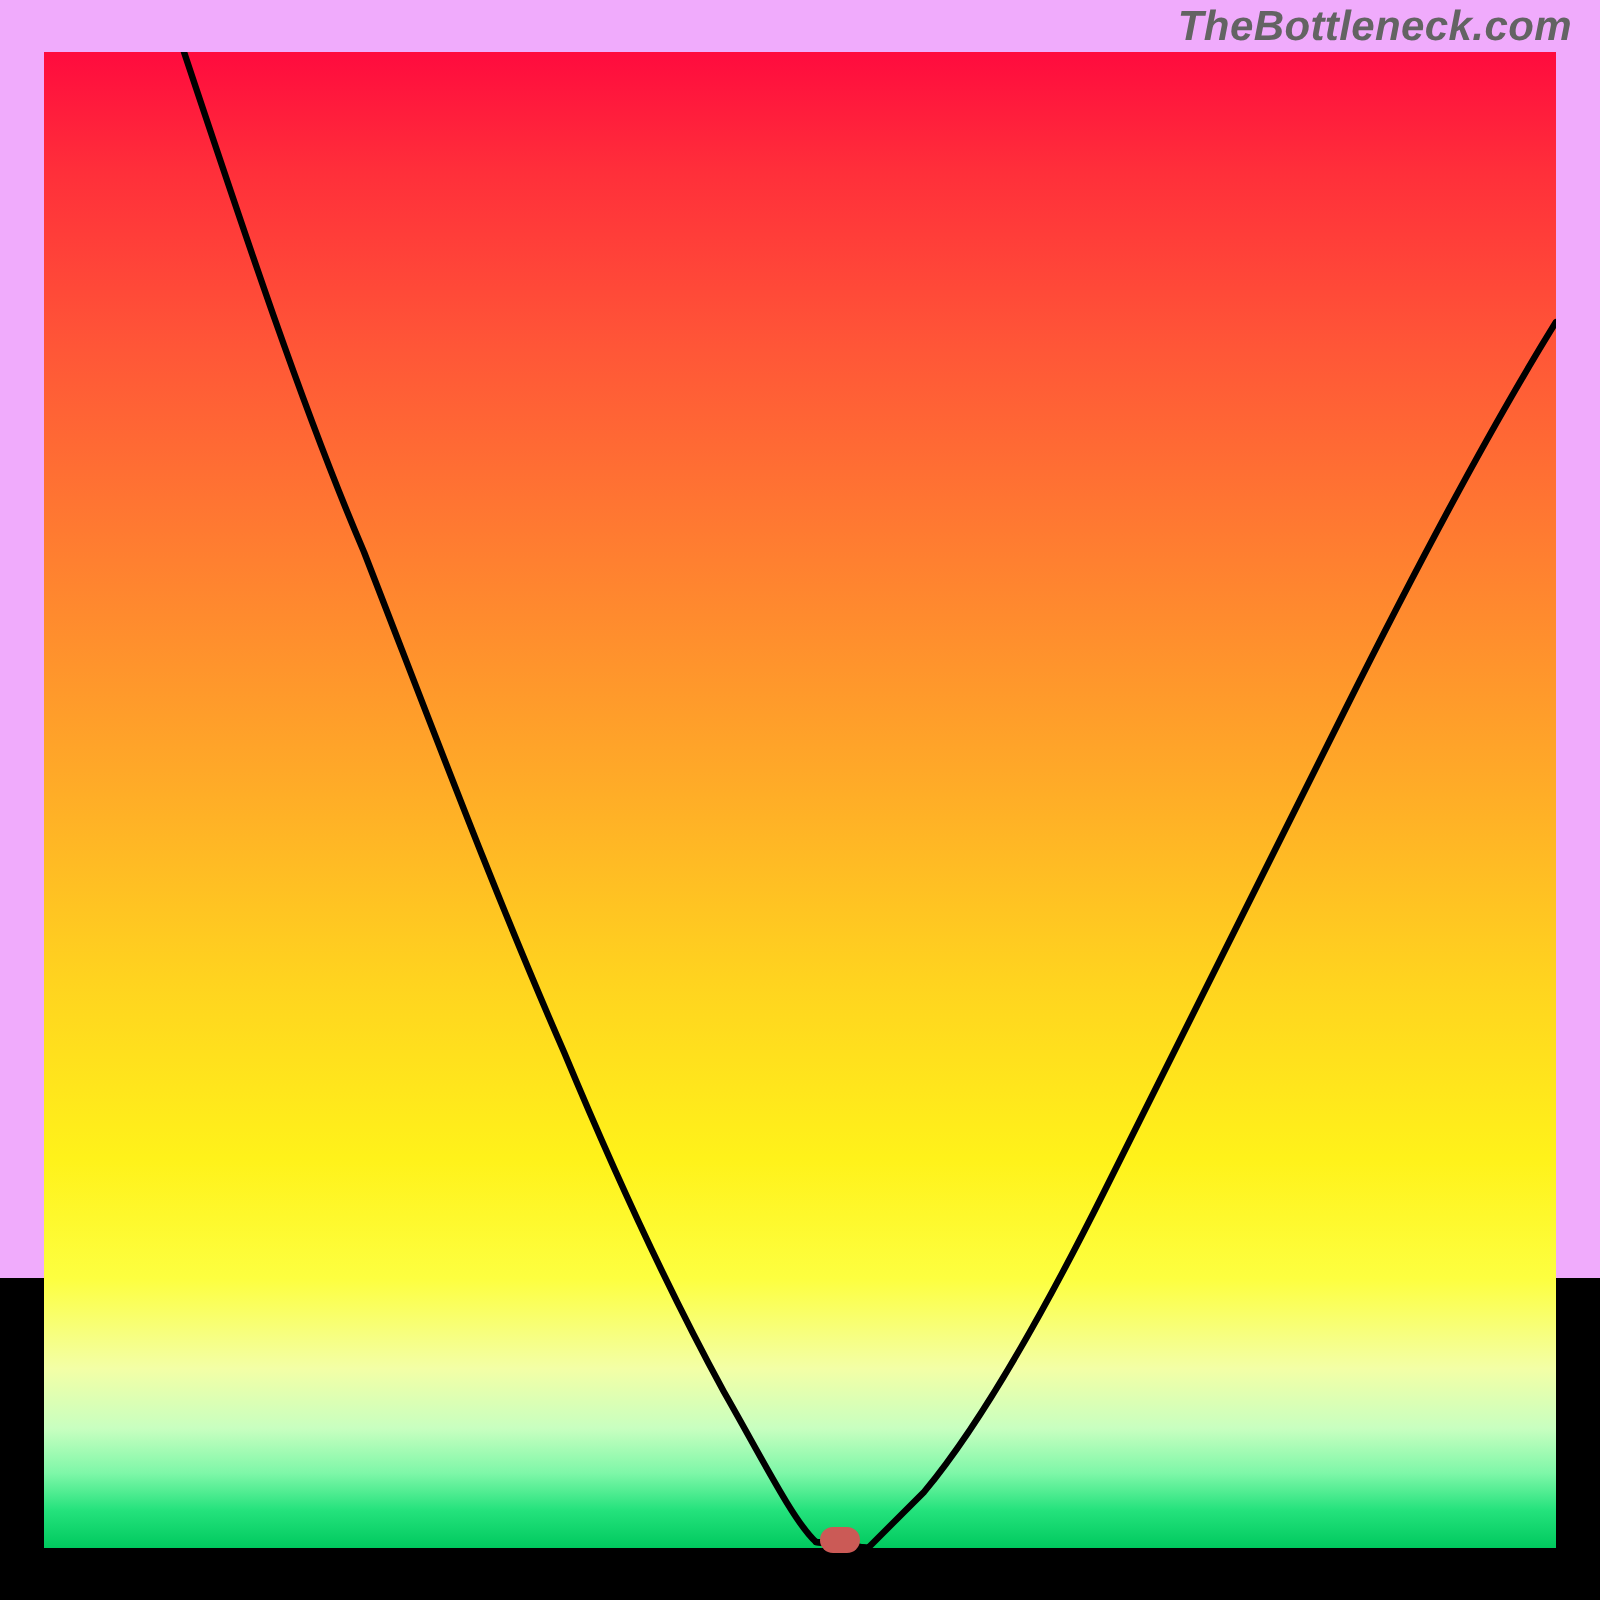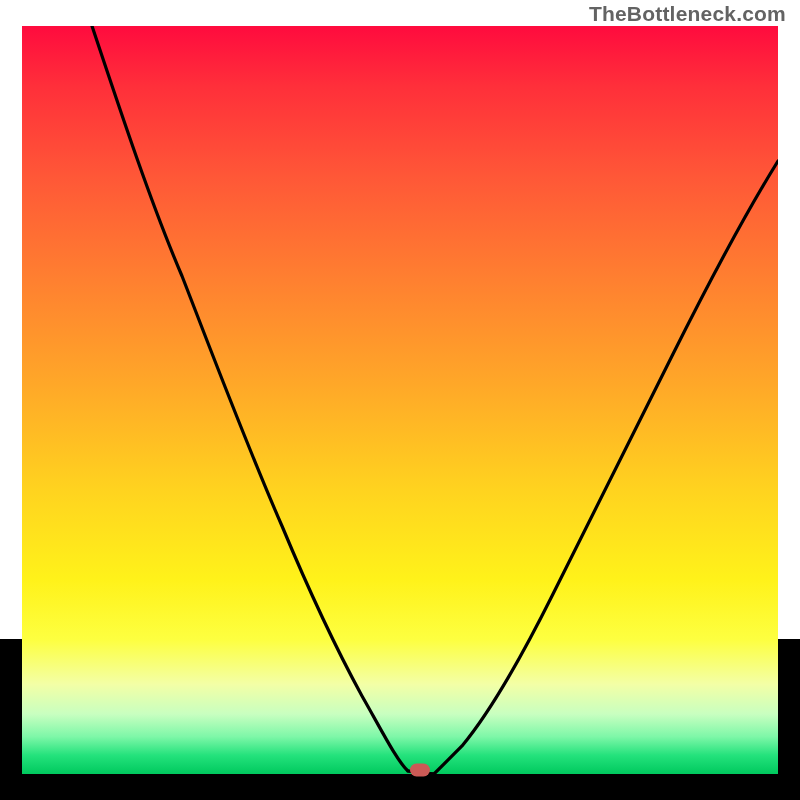--- a/index.html
+++ b/index.html
@@ -8,21 +8,22 @@
     width: 800px;
     height: 800px;
     background: #000;
     font-family: Arial, Helvetica, sans-serif;
     overflow: hidden;
   }
   .frame {
     position: relative;
     width: 800px;
     height: 639px;
-    background: #ffffff;
+    background: #f0abfc;
+    font-style: italic;
   }
   .watermark {
     position: absolute;
     top: 2px;
     right: 14px;
     color: #636363;
     font-size: 21px;
     font-weight: 600;
     letter-spacing: 0.2px;
     z-index: 5;

